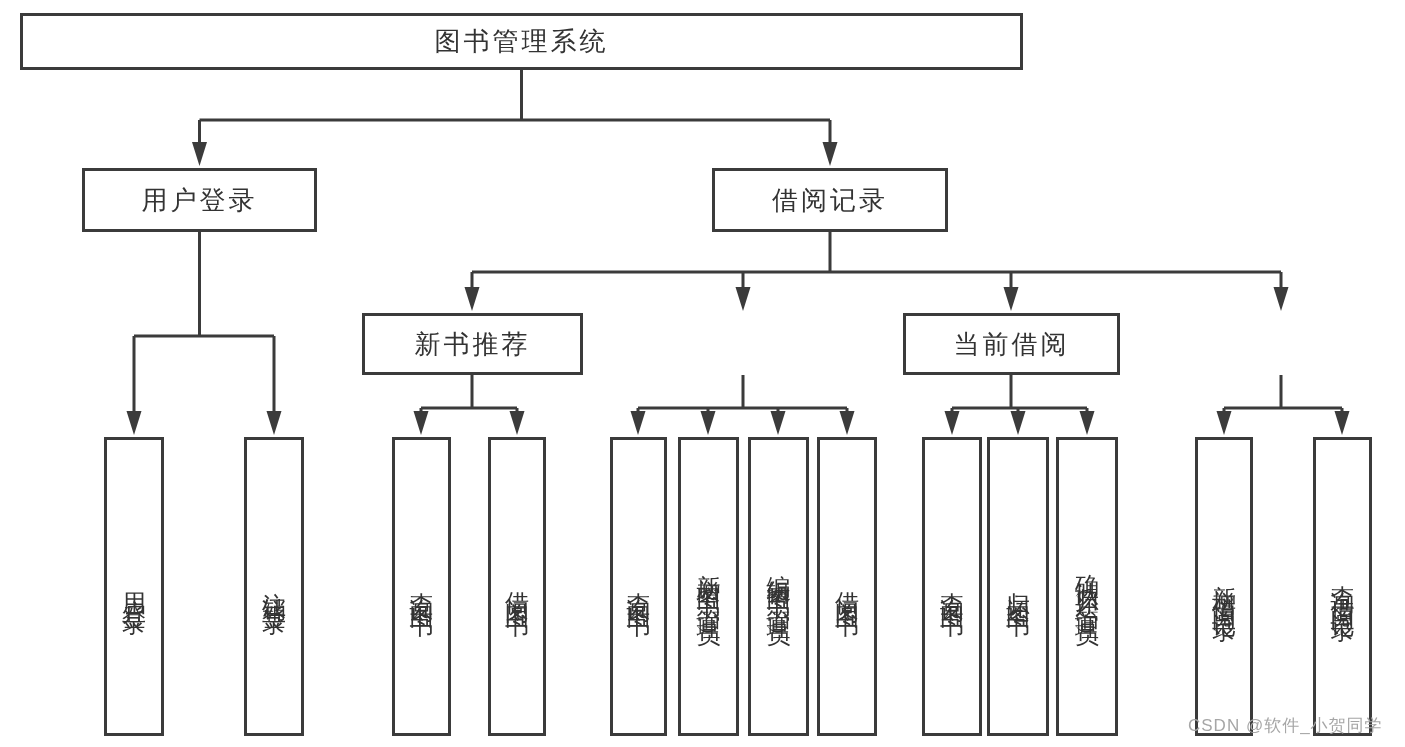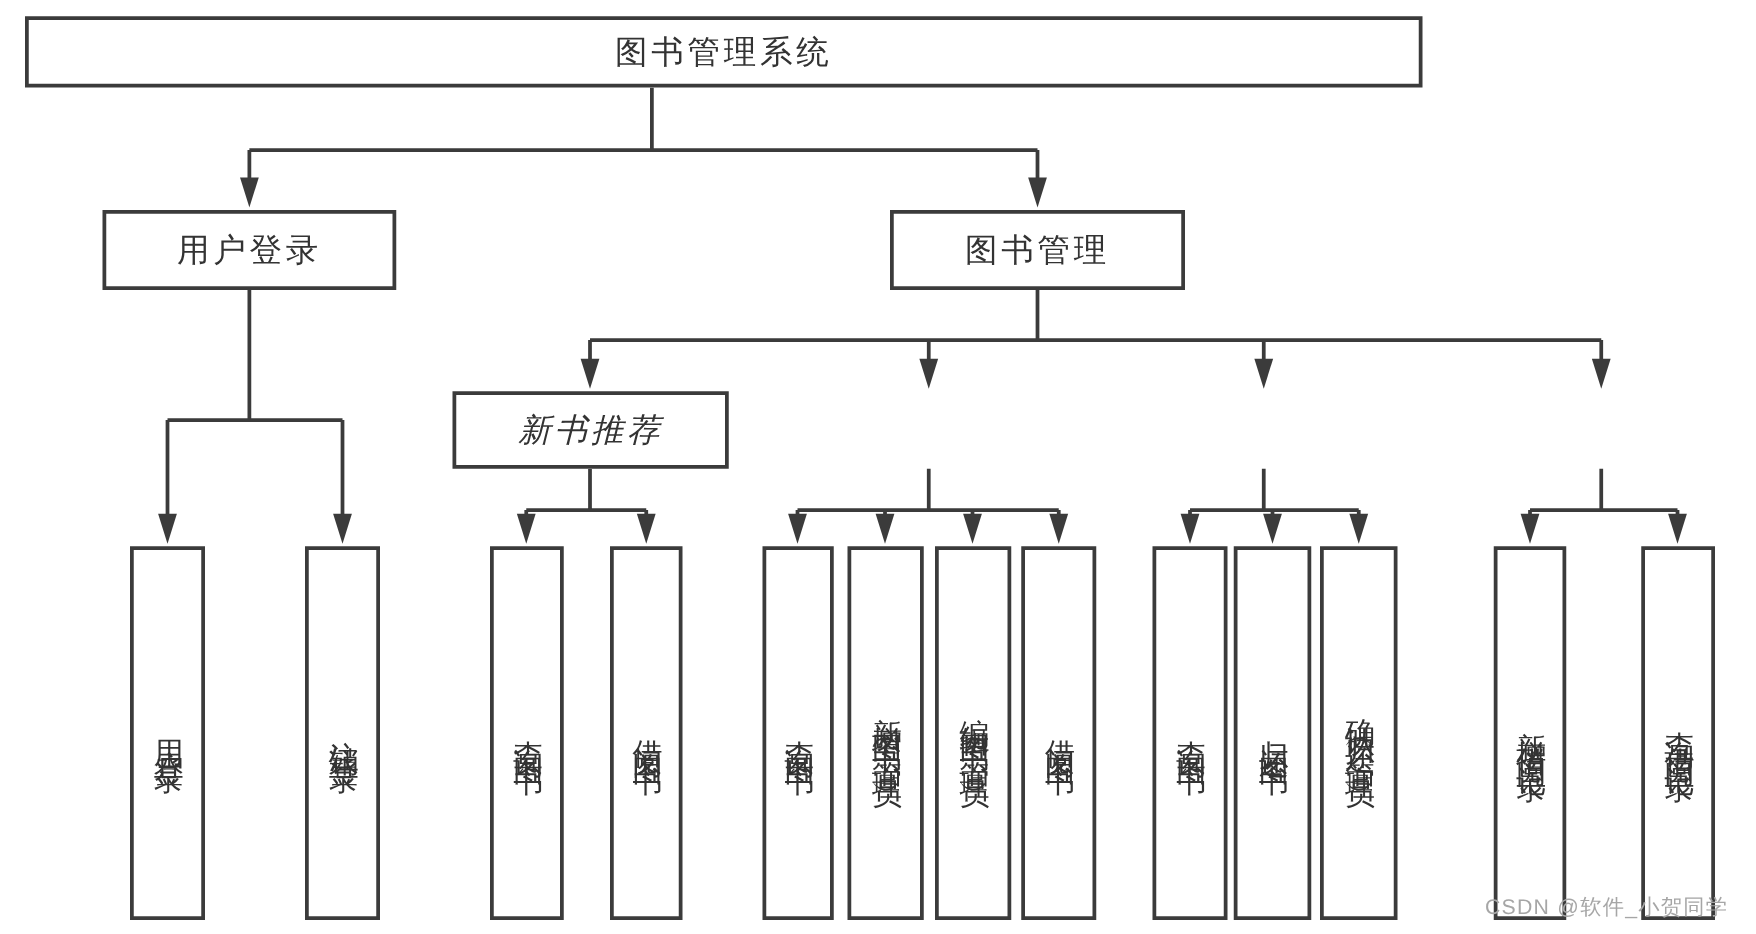--- a/index.html
+++ b/index.html
@@ -38,24 +38,24 @@
     background:#fff;
     display:flex;align-items:center;justify-content:center;
     color:var(--text);
     font-size:24px;
     writing-mode:vertical-rl;
     text-orientation:mixed;
     letter-spacing:7px;
     line-height:1;
   }
   
-  #root     {left:20px;  top:13px;  width:1118px; height:57px;}
+  #root     {left:20px;  top:13px;  width:1003px; height:57px;}
   #l2-login {left:82px;  top:168px; width:235px;  height:64px;}
   #l2-mgmt  {left:712px; top:168px; width:236px;  height:64px;}
-  #l3-nb    {left:362px; top:313px; width:221px;  height:62px;font-style:italic;}
+  #l3-nb    {left:362px; top:313px; width:221px;  height:62px;}
   #l3-bb    {left:635px; top:313px; width:216px;  height:62px;}
   #l3-cb    {left:903px; top:313px; width:217px;  height:62px;}
   #l3-br    {left:1173px;top:313px; width:217px;  height:62px;}
   
   #lf-ul-1{left:104px;width:60px;} #lf-ul-2{left:244px;width:60px;}
   #lf-nb-1{left:392px;width:59px;} #lf-nb-2{left:488px;width:58px;}
   #lf-bb-1{left:610px;width:57px;} #lf-bb-2{left:678px;width:61px;}
   #lf-bb-3{left:748px;width:61px;} #lf-bb-4{left:817px;width:60px;}
   #lf-cb-1{left:922px;width:60px;} #lf-cb-2{left:987px;width:62px;}
   #lf-cb-3{left:1056px;width:62px;}
@@ -99,23 +99,24 @@
       <polygon points="1010.5,411 1025.5,411 1018,435"></polygon>
       <polygon points="1079.5,411 1094.5,411 1087,435"></polygon>
       <polygon points="1216.5,411 1231.5,411 1224,435"></polygon>
       <polygon points="1334.5,411 1349.5,411 1342,435"></polygon>
     </g>
   </svg>
 
   <div id="root" class="node">图书管理系统</div>
 
   <div id="l2-login" class="node">用户登录</div>
-  <div id="l2-mgmt" class="node">图书管理</div>
+  <div id="l2-mgmt" class="node">借阅记录</div>
 
   <div id="l3-nb" class="node">新书推荐</div>
+  <div id="l3-cb" class="node">当前借阅</div>
 
   <div id="lf-ul-1" class="leaf">用户登录</div>
   <div id="lf-ul-2" class="leaf">注销登录</div>
 
   <div id="lf-nb-1" class="leaf">查询图书</div>
   <div id="lf-nb-2" class="leaf">借阅图书</div>
 
   <div id="lf-bb-1" class="leaf">查询图书</div>
   <div id="lf-bb-2" class="leaf">新增图书（管理员）</div>
   <div id="lf-bb-3" class="leaf">编辑图书（管理员）</div>

